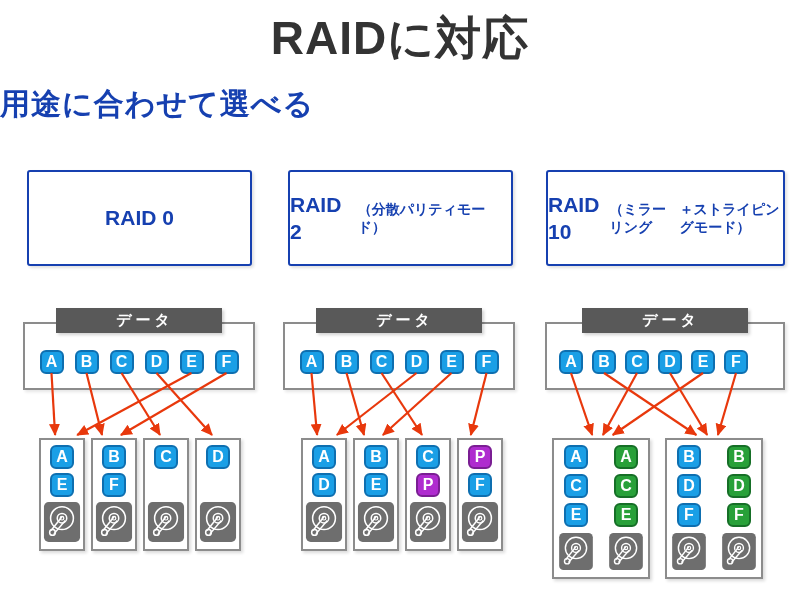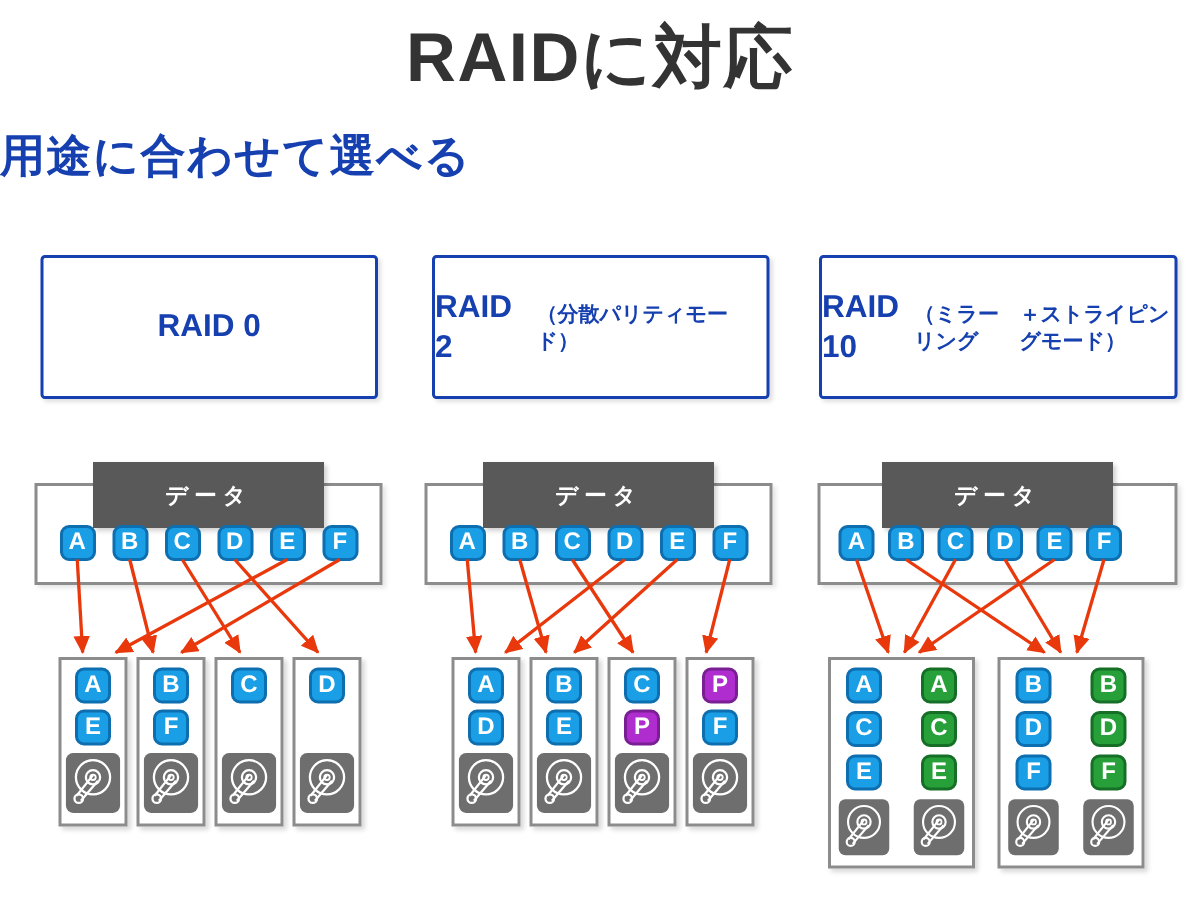--- a/index.html
+++ b/index.html
@@ -33,24 +33,25 @@
   .mode-line{font-size:14px;font-weight:bold;color:var(--accent-blue);line-height:1.3;}
   .mode-line:empty{display:none;}
 
   .data-box{
     position:absolute;top:152px;left:0;right:0;height:64px;
     border:2px solid var(--box-border-gray);background:#fff;
     box-shadow:2px 2px 3px rgba(0,0,0,0.10);
   }
   .data-label{
     position:absolute;top:-16px;left:50%;transform:translateX(-50%);
-    width:154px;height:44px;background:var(--label-bar-gray);color:#fff;
+    width:154px;height:25px;background:var(--label-bar-gray);color:#fff;
     font-size:15px;font-weight:bold;letter-spacing:4px;
     display:flex;align-items:center;justify-content:center;
     box-shadow:2px 2px 3px rgba(0,0,0,0.18);
+    padding-left:12px;
   }
   .blocks-row{position:absolute;top:26px;left:0;right:0;display:flex;justify-content:center;gap:11px;}
   #panel-raid10 .blocks-row{justify-content:flex-start;padding-left:12px;gap:9px;}
 
   .block{
     box-sizing:border-box;width:24px;height:24px;border-radius:6px;flex:0 0 auto;
     display:flex;align-items:center;justify-content:center;
     color:#fff;font-weight:bold;font-size:16px;border:2px solid;
   }
   .c-blue{background:var(--block-blue);border-color:#0E6FB0;}

